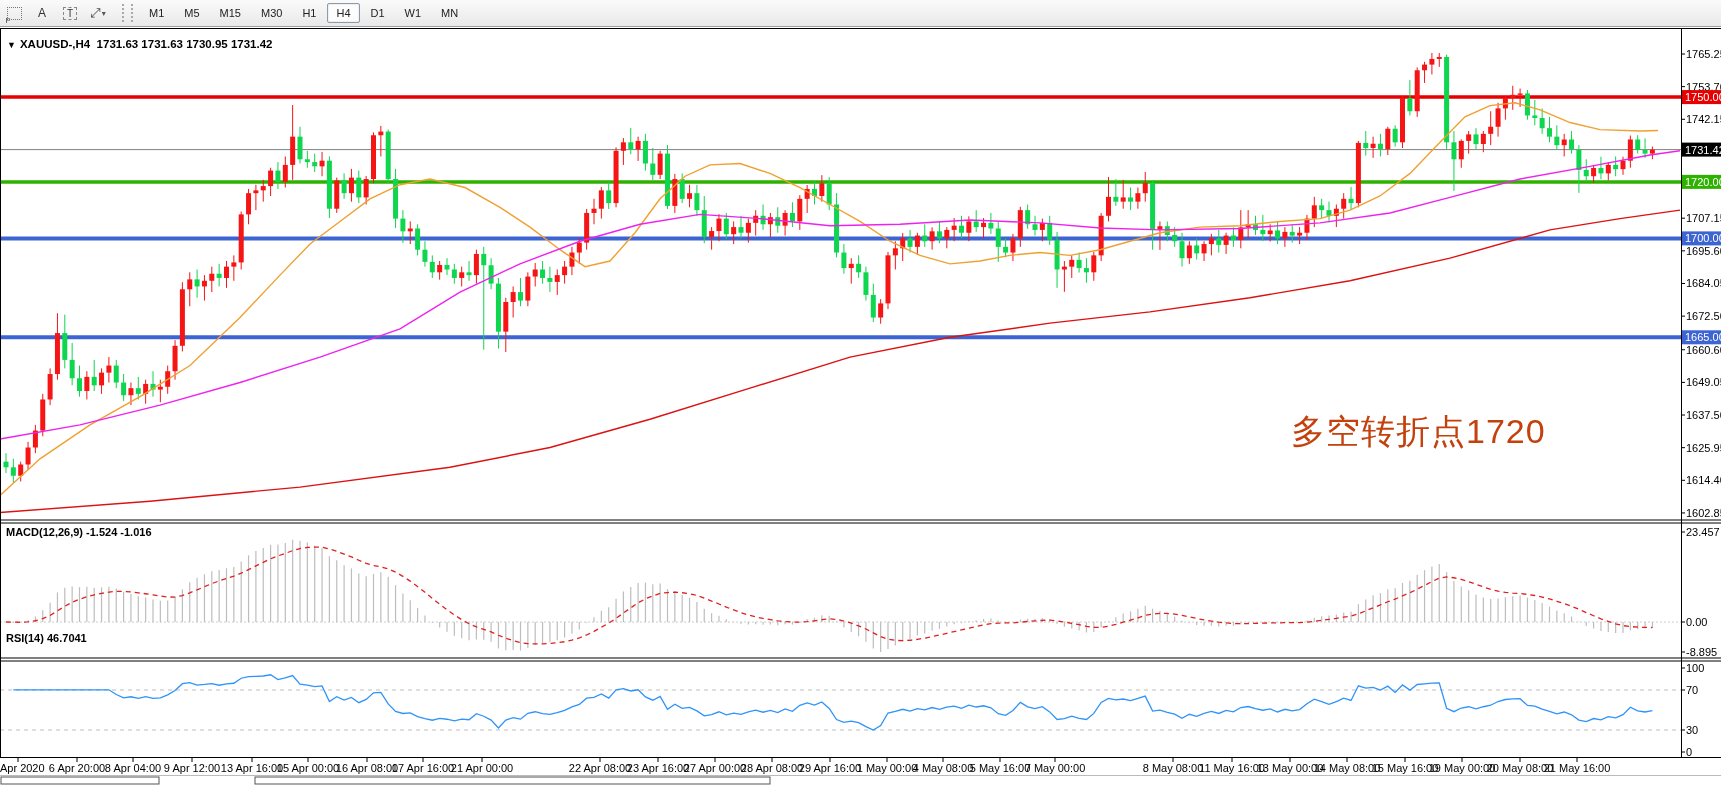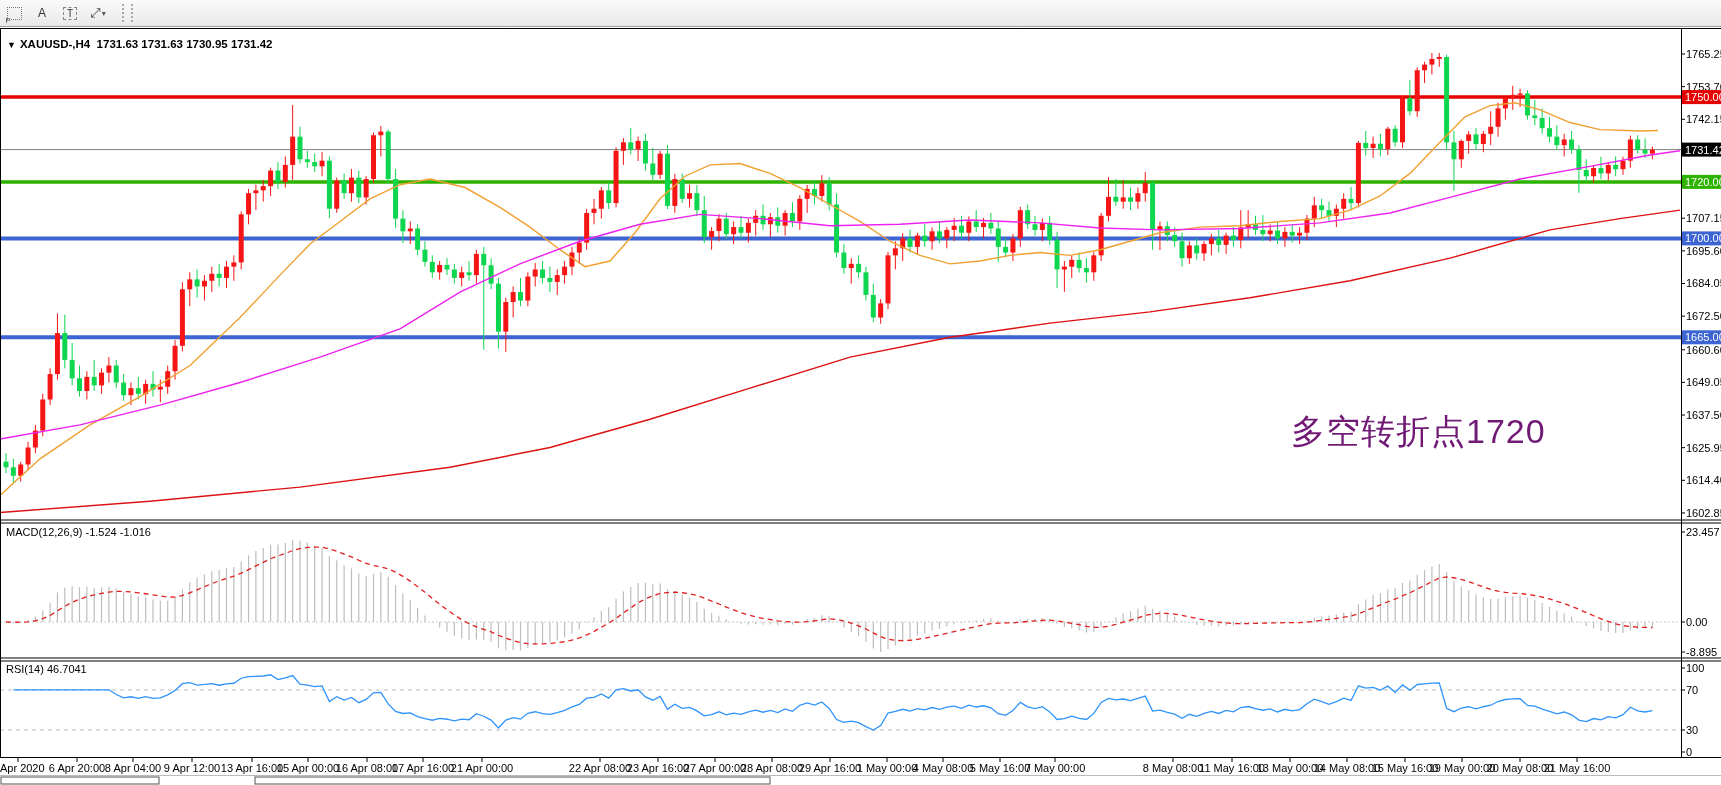--- a/index.html
+++ b/index.html
@@ -15,24 +15,24 @@
   .tb-icon .tbox{border:1px dashed #888;padding:0 3px;font-size:10px;}
   .tb-icon .arrows{font-size:13px;color:#444;}
   .tb-caret{font-size:8px;color:#555;margin-left:1px;}
   .tb-grip{width:7px;height:18px;margin:0 6px 0 10px;border-left:2px dotted #aaa;border-right:2px dotted #aaa;}
   .tf-btn{padding:3px 8px;font-size:11px;color:#222;margin:0 1px;border:1px solid transparent;border-radius:2px;}
   .tf-btn.active{background:#fdfdfd;border:1px solid #8f9aa6;box-shadow:inset 0 0 2px #c9ced4;}
   
   .ovl{position:absolute;z-index:5;white-space:nowrap;}
   .chart-title{left:7px;top:38px;font-size:11.5px;font-weight:bold;color:#000;}
   .chart-title .caret{font-size:9px;margin-right:4px;}
-  .ind-label{font-size:11px;color:#000;}
+  .ind-label{font-size:11px;color:#000;font-weight:bold;}
   .macd-label{left:6px;top:526px;}
-  .rsi-label{left:6px;top:663px;}
-  .annotation{left:1291px;top:409px;font-size:34px;color:#701a75;font-weight:500;letter-spacing:1px;text-align:center;}
+  .rsi-label{left:6px;top:632px;}
+  .annotation{left:1291px;top:409px;font-size:34px;color:#c2410c;font-weight:500;letter-spacing:1px;text-align:center;}
   svg{position:absolute;left:0;top:0;z-index:1;}
   svg text{font-family:"Liberation Sans", sans-serif;}
 </style>
 </head>
 <body>
 
 <div class="toolbar">
   <div id="tb-icons" style="display: flex;">
       <div class="tb-icon">
         <span class="gridbox">
@@ -42,20 +42,31 @@
       <div class="tb-icon">A</div>
       <div class="tb-icon">
         <span class="tbox">T</span>
       </div>
       <div class="tb-icon">
         <span class="arrows">⤢</span>
         <span class="tb-caret">▾</span>
       </div>
     </div>
   <div class="tb-grip"></div>
+  <div id="tf-buttons" style="display:flex;">
+      <div class="tf-btn">M1</div>
+      <div class="tf-btn">M5</div>
+      <div class="tf-btn">M15</div>
+      <div class="tf-btn">M30</div>
+      <div class="tf-btn">H1</div>
+      <div class="tf-btn active">H4</div>
+      <div class="tf-btn">D1</div>
+      <div class="tf-btn">W1</div>
+      <div class="tf-btn">MN</div>
+    </div>
 </div>
 
 <svg id="chart-svg" width="1721" height="785" viewBox="0 0 1721 785">
     <rect x="0" y="28" width="1721" height="757" fill="#ffffff"></rect>
     <g>
       <line x1="0" y1="97.09649999999999" x2="1681" y2="97.09649999999999" stroke="#e60000" stroke-width="3.5"></line>
       <line x1="0" y1="181.87650000000002" x2="1681" y2="181.87650000000002" stroke="#2db200" stroke-width="3.5"></line>
       <line x1="0" y1="238.3965" x2="1681" y2="238.3965" stroke="#3c64d2" stroke-width="4"></line>
       <line x1="0" y1="337.3065" x2="1681" y2="337.3065" stroke="#3c64d2" stroke-width="4"></line>
     </g>

